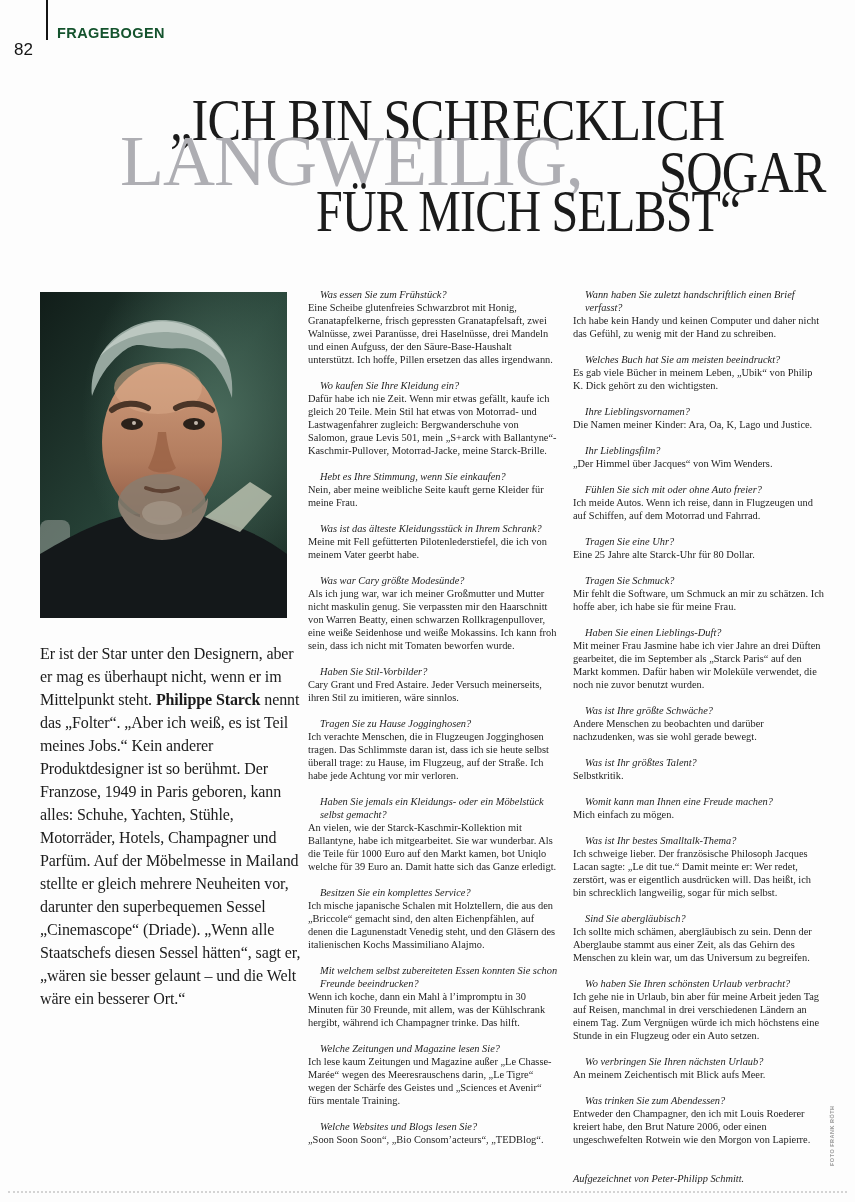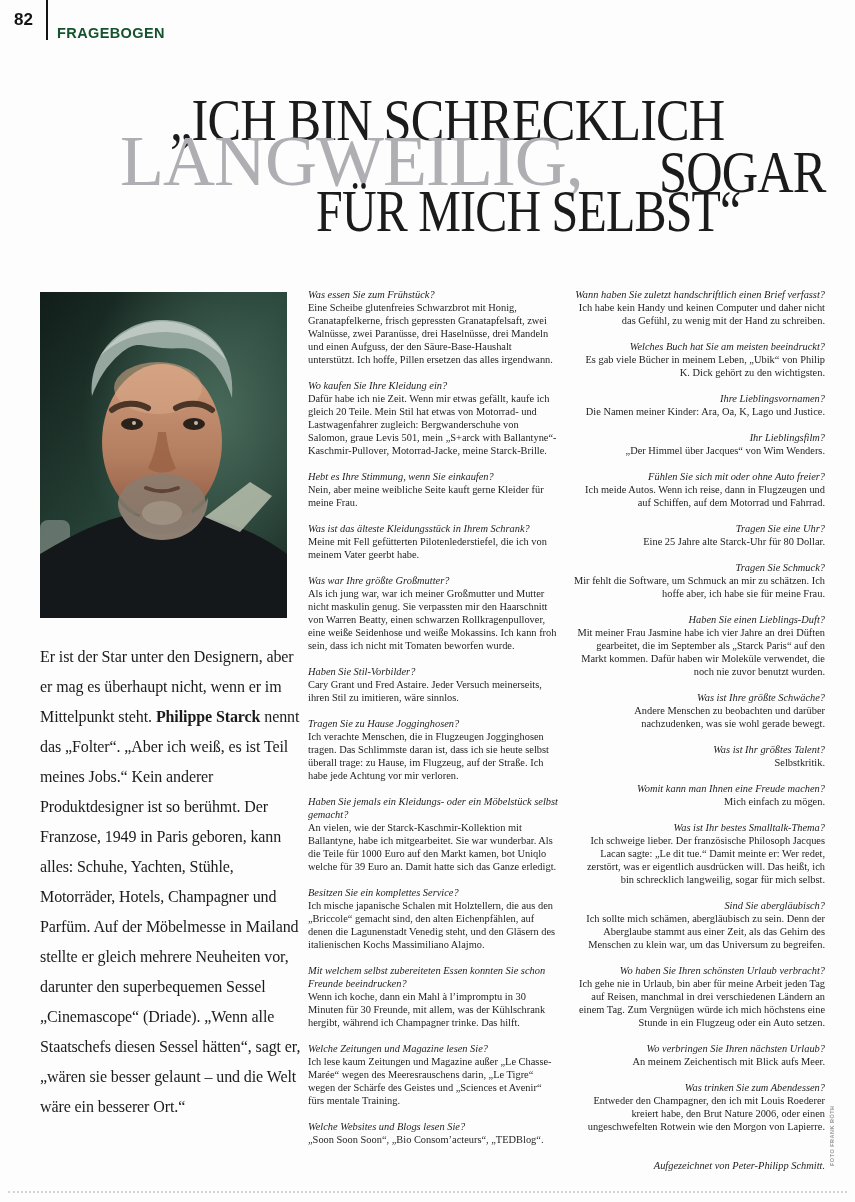--- a/index.html
+++ b/index.html
@@ -1,48 +1,48 @@
 <!DOCTYPE html>
 <html lang="de"><head>
 <meta charset="utf-8">
 <style>
   html,body{margin:0;padding:0;background:#ffffff;}
   .page{position:relative;width:855px;height:1202px;background:#fdfdfd;overflow:hidden;
         font-family:"Liberation Serif", serif;color:#1e1e1e;}
 
   
-  .pagenum{position:absolute;left:14px;top:10px;font-family:"Liberation Sans",sans-serif;
-           font-weight:bold;font-size:17px;color:#141414;}
+  .pagenum{position:absolute;left:14px;top:40px;font-family:"Liberation Sans",sans-serif;
+           font-weight:normal;font-size:17px;color:#141414;}
   .head-rule{position:absolute;left:46px;top:0;width:2px;height:40px;background:#141414;}
   .section{position:absolute;left:57px;top:25px;font-family:"Liberation Sans",sans-serif;
            font-weight:bold;font-size:14.5px;letter-spacing:.4px;color:#14532d;}
 
   
   .title-line{position:absolute;line-height:1;white-space:nowrap;color:#1b1b1b;
               font-family:"Liberation Serif",serif;transform-origin:left top;}
   .t1{left:170px;top:90px;font-size:60px;transform:scaleX(.84);letter-spacing:-1px;}
   .t2{left:120px;top:125px;font-size:72px;letter-spacing:-1px;text-align:center;}
   .t2b{left:659px;top:142px;font-size:60px;transform:scaleX(.84);letter-spacing:-1px;}
   .t3{left:316px;top:181px;font-size:60px;transform:scaleX(.80);letter-spacing:-1px;}
 
   
   .photo{position:absolute;left:40px;top:292px;width:247px;height:326px;display:block;}
 
   
   .intro{position:absolute;left:40px;top:626px;width:262px;font-size:16px;
-         line-height:30px;color:#1b1b1b;letter-spacing:-.1px;}
+         line-height:23px;color:#1b1b1b;letter-spacing:-.1px;}
   .intro b{font-weight:bold;}
 
   
   .col{position:absolute;top:288px;width:252px;font-size:10.4px;line-height:13px;
        color:#1e1e1e;}
   .col1{left:308px;}
-  .col2{left:573px;text-align:right;}
+  .col2{left:573px;}
   .qa{margin:0 0 13px 0;}
-  .q{font-style:italic;}
+  .q{font-style:italic;margin-left:12px;}
   .byline{font-style:italic;margin-top:26px;}
 
   
   .photo-credit{position:absolute;left:829px;top:1104px;height:62px;
         writing-mode:vertical-rl;transform:rotate(180deg);
         font-family:"Liberation Sans",sans-serif;font-size:5.5px;font-weight:bold;
         letter-spacing:.5px;color:#999;}
   .bottom-rule{position:absolute;left:8px;right:8px;top:1191px;
         border-top:2px dotted #d4d4d4;}
 </style>
@@ -118,21 +118,21 @@
     <div class="q">Hebt es Ihre Stimmung, wenn Sie einkaufen?</div>
     <div class="a">Nein, aber meine weibliche Seite kauft gerne Kleider für meine Frau.</div>
   </div>
 
   <div class="qa">
     <div class="q">Was ist das älteste Kleidungsstück in Ihrem Schrank?</div>
     <div class="a">Meine mit Fell gefütterten Pilotenlederstiefel, die ich von meinem Vater geerbt habe.</div>
   </div>
 
   <div class="qa">
-    <div class="q">Was war Ihre größte Großmutter?</div>
+    <div class="q">Was war Cary größte Modesünde?</div>
     <div class="a">Als ich jung war, war ich meiner Großmutter und Mutter nicht maskulin genug. Sie verpassten mir den Haarschnitt von Warren Beatty, einen schwarzen Rollkragenpullover, eine weiße Seidenhose und weiße Mokassins. Ich kann froh sein, dass ich nicht mit Tomaten beworfen wurde.</div>
   </div>
 
   <div class="qa">
     <div class="q">Haben Sie Stil-Vorbilder?</div>
     <div class="a">Cary Grant und Fred Astaire. Jeder Versuch meinerseits, ihren Stil zu imitieren, wäre sinnlos.</div>
   </div>
 
   <div class="qa">
     <div class="q">Tragen Sie zu Hause Jogginghosen?</div>

